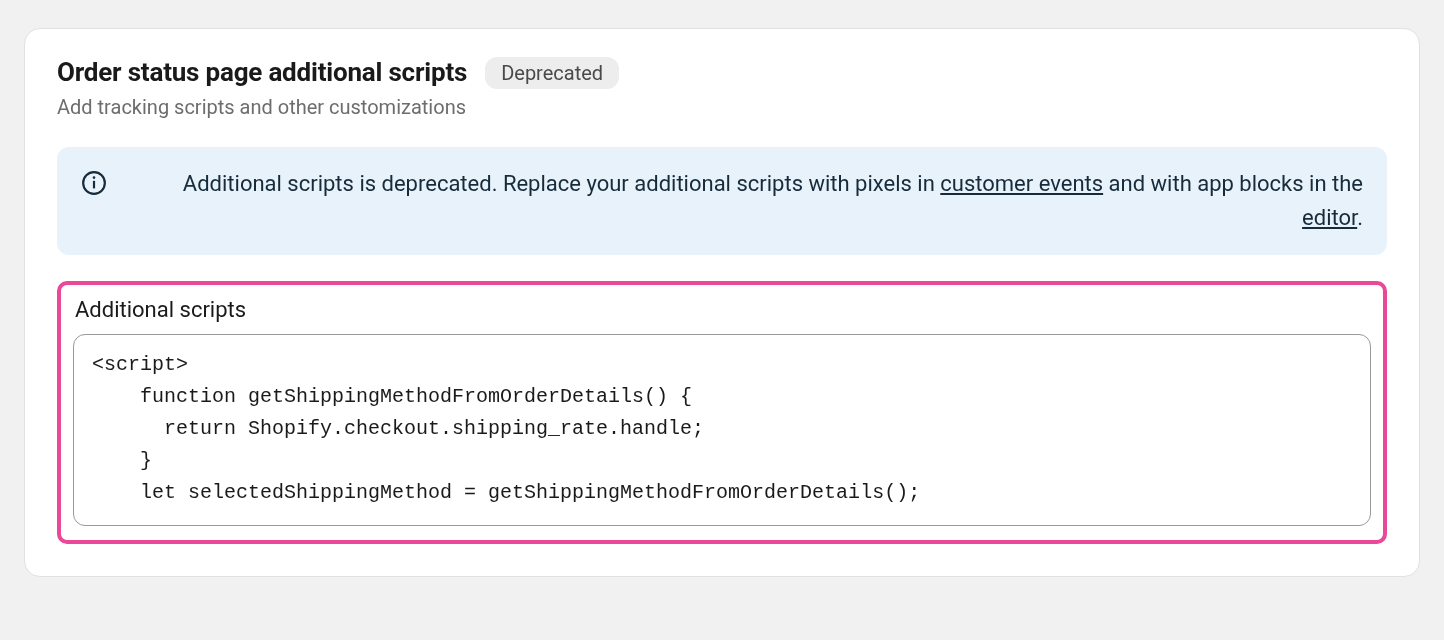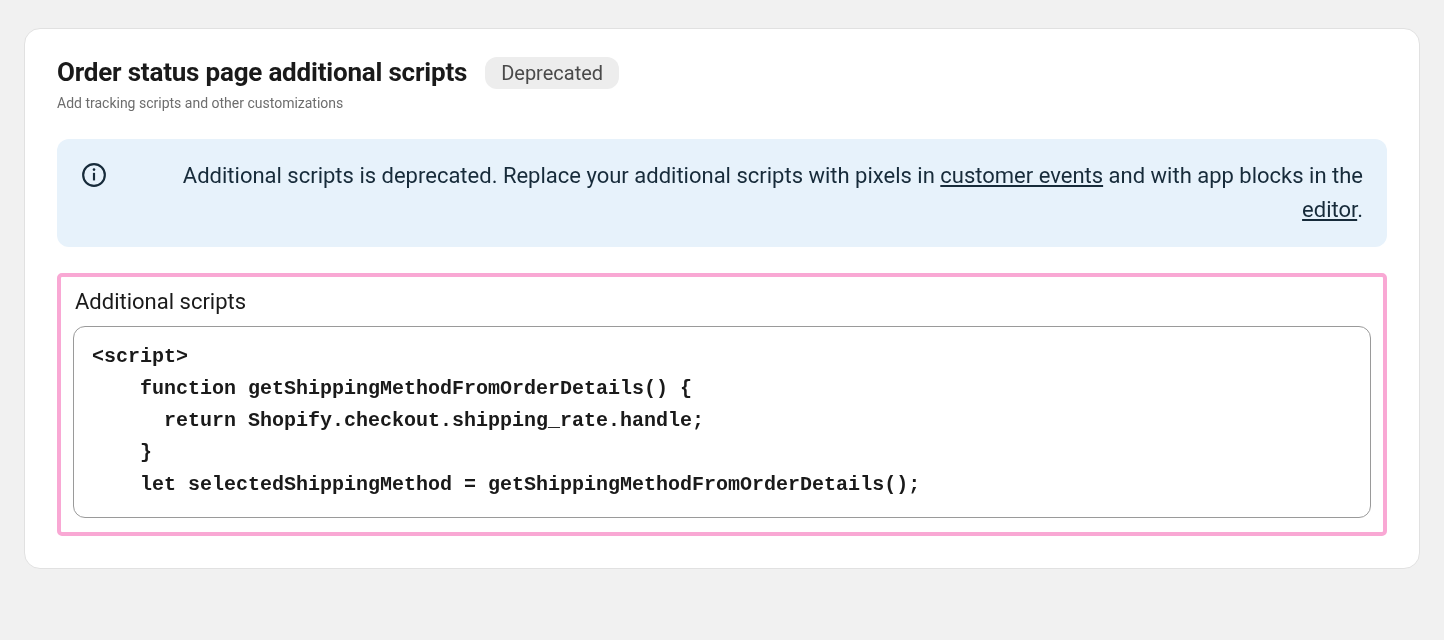--- a/index.html
+++ b/index.html
@@ -29,21 +29,21 @@
   .badge {
     background: #ededed;
     color: #4a4a4a;
     font-size: 20px;
     font-weight: 400;
     padding: 6px 16px;
     border-radius: 12px;
     line-height: 1;
   }
   .subtitle {
-    font-size: 14px;
+    font-size: 20px;
     color: #6d6d6d;
     margin-bottom: 28px;
   }
   .banner {
     background: #e7f2fb;
     border-radius: 12px;
     padding: 20px 24px;
     display: flex;
     gap: 18px;
     margin-bottom: 26px;
@@ -60,22 +60,22 @@
     font-size: 22px;
     line-height: 1.55;
     color: #172b3a;
   }
   .banner-link {
     color: #172b3a;
     text-decoration: underline;
     cursor: pointer;
   }
   .highlight-box {
-    border: 4px solid #f9a8d4;
-    border-radius: 5px;
+    border: 4px solid #ec4899;
+    border-radius: 10px;
     padding: 12px 12px 14px 12px;
   }
   .field-label {
     font-size: 22px;
     color: #1a1a1a;
     margin-bottom: 12px;
     margin-left: 2px;
   }
   .textarea {
     display: block;
@@ -85,21 +85,20 @@
     border-radius: 12px;
     padding: 14px 18px;
     font-family: ui-monospace, SFMono-Regular, Menlo, Consolas, "Liberation Mono", monospace;
     font-size: 20px;
     line-height: 1.6;
     color: #1a1a1a;
     background: #ffffff;
     resize: none;
     white-space: pre;
     overflow: auto;
-    font-weight: bold;
   }
 </style>
 </head>
 <body>
 
 <div class="card">
 
   <div class="header-row">
     <h2 class="section-title">Order status page additional scripts</h2>
     <span class="badge">Deprecated</span>

